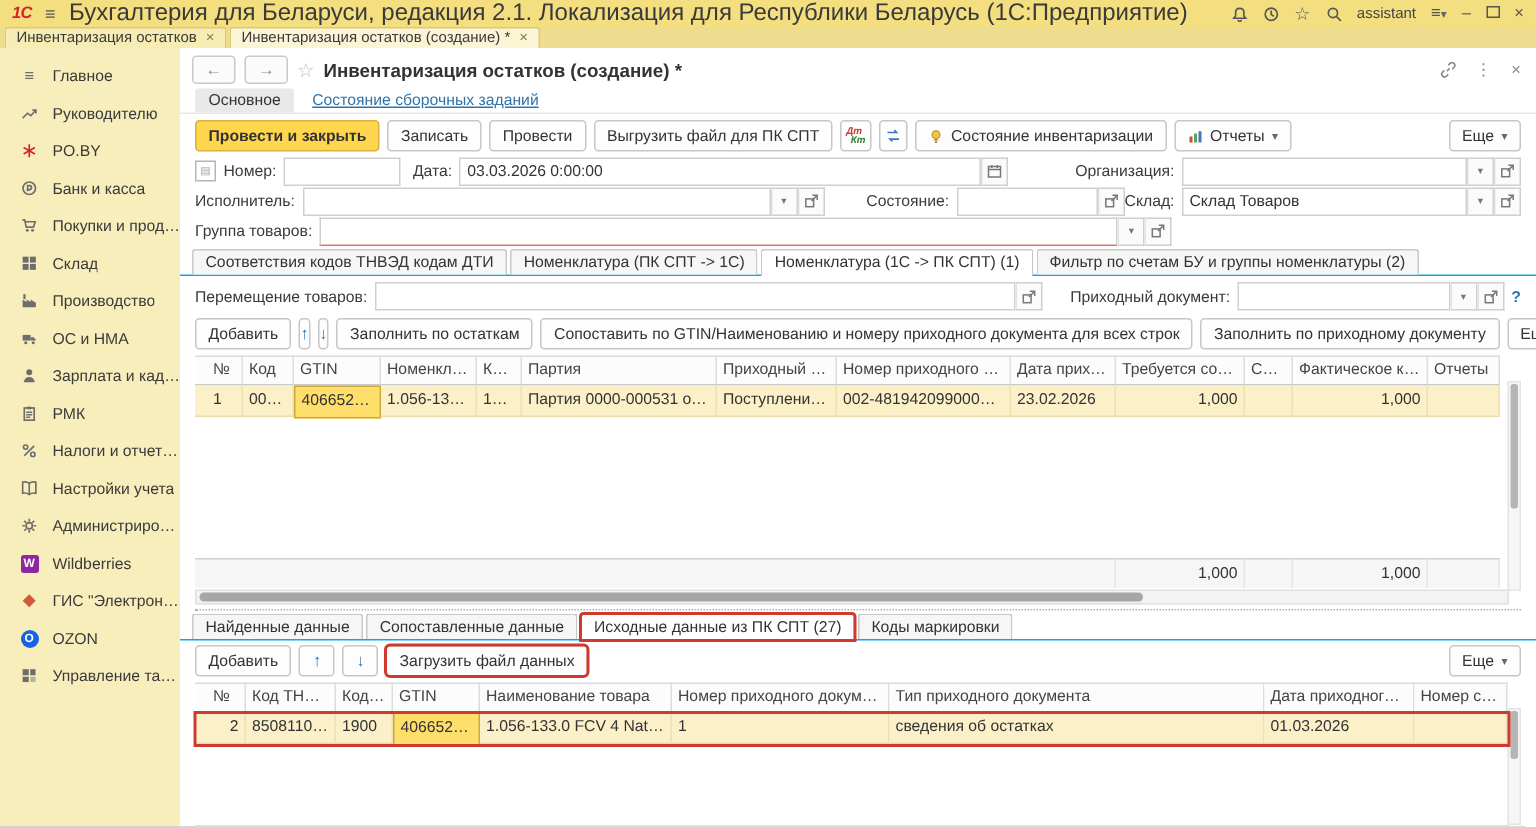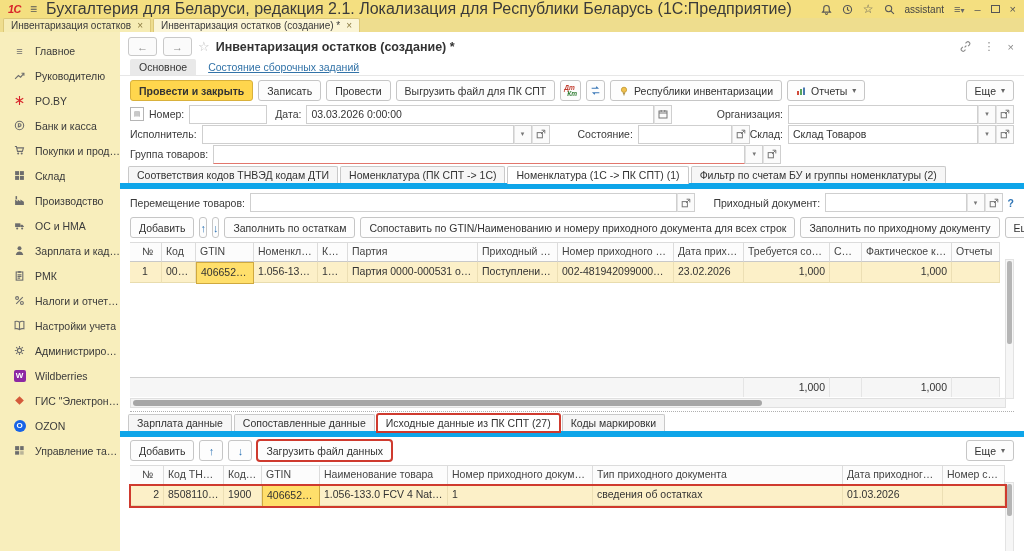--- a/index.html
+++ b/index.html
@@ -62,21 +62,21 @@
   .fields{padding:1px 10px 2px 10px;display:flex;flex-direction:column;gap:4px;}
   .frow{display:flex;align-items:center;height:16px;}
   .flabel{color:#3a3a3a;white-space:nowrap;margin-right:5px;font-size:10.5px;}
   .input{border:1px solid #cfcfcf;height:17px;font-size:10.5px;padding:0 4px;display:flex;align-items:center;background:#fff;white-space:nowrap;overflow:hidden;}
   .fbtn{width:16px;height:17px;border:1px solid #cfcfcf;border-left:1px solid #e2e2e2;background:#fbfbfb;display:flex;align-items:center;justify-content:center;color:#777;font-size:7px;flex:none;}
   .req{border-bottom:1px solid #e2766c;}
   .help{color:#2e74b5;font-weight:bold;margin-left:5px;font-size:10.5px;}
   .autonum-icon{width:12px;height:12px;border:1px solid #b5b5b5;margin-right:5px;display:flex;align-items:center;justify-content:center;font-size:7px;color:#999;}
 
   
-  .tabstrip{display:flex;align-items:flex-end;padding:2px 10px 0 8px;border-bottom:6px solid #0ea5e9;height:19px;}
+  .tabstrip{display:flex;align-items:flex-end;padding:2px 10px 0 8px;border-bottom:1px solid #0ea5e9;height:19px;}
   .utab{border:1px solid #c9c9c9;border-bottom:none;background:#f6f6f6;padding:2px 8px 2px 8px;font-size:10.5px;color:#333;border-radius:2px 2px 0 0;margin-right:2px;white-space:nowrap;position:relative;}
   .utab.active{background:#fff;padding-bottom:3px;margin-bottom:-1px;}
   .red-box{outline:2px solid #cf3a2e;outline-offset:-1px;z-index:3;}
 
   .sub-row{display:flex;align-items:center;padding:4px 10px 2px 10px;}
   .btn-row{display:flex;align-items:center;gap:5px;padding:3px 10px 4px 10px;}
 
   
   .table-area{position:relative;margin:0 10px;}
   .mcols{display:grid;grid-template-columns:8px 24px 34px 58px 64px 30px 130px 80px 116px 70px 86px 32px 90px 48px;}
@@ -413,21 +413,21 @@
           </span>
         <span class="btn icon-only">
             <svg class="svg12">
               <use href="#i-exch"></use>
             </svg>
           </span>
         <span class="btn">
             <svg class="svg10">
               <use href="#i-bulb"></use>
             </svg>
-            <span>Республики инвентаризации</span>
+            <span>Состояние инвентаризации</span>
           </span>
         <span class="btn">
             <svg class="svg10">
               <use href="#i-chart"></use>
             </svg>
             <span>Отчеты</span>
             <span class="caret">▾</span>
           </span>
         <span class="btn ml-auto">
             <span>Еще</span>
@@ -582,21 +582,21 @@
             <div class="hthumb" style="left:2px;width:72%;"></div>
           </div>
         <div class="vscroll">
             <div class="vthumb" style="top:1px;height:60%;"></div>
           </div>
       </div>
 
       <div class="splitter"></div>
 
       <div class="tabstrip">
-        <span class="utab">Зарплата данные</span>
+        <span class="utab">Найденные данные</span>
         <span class="utab">Сопоставленные данные</span>
         <span class="utab active red-box">Исходные данные из ПК СПТ (27)</span>
         <span class="utab">Коды маркировки</span>
       </div>
 
       <div class="btn-row">
         <span class="btn">Добавить</span>
         <span class="btn arrow-btn">↑</span>
         <span class="btn arrow-btn">↓</span>
         <span class="btn red-box">Загрузить файл данных</span>

